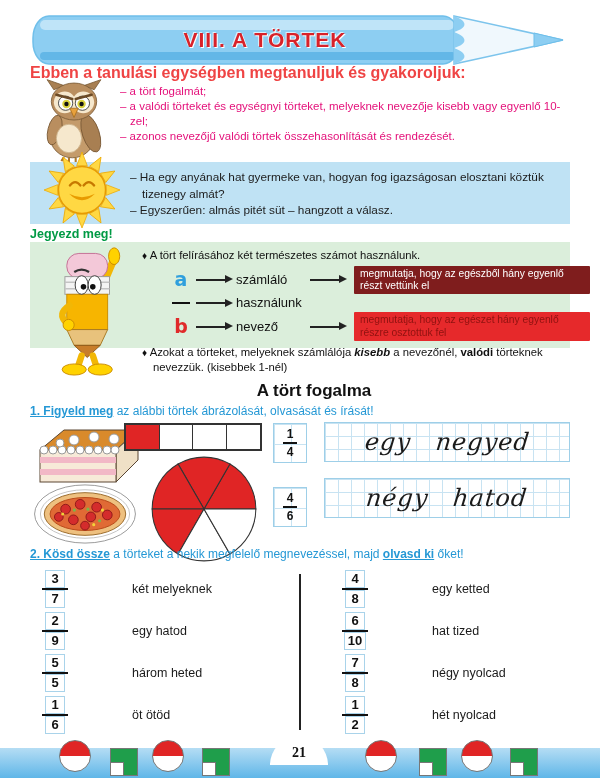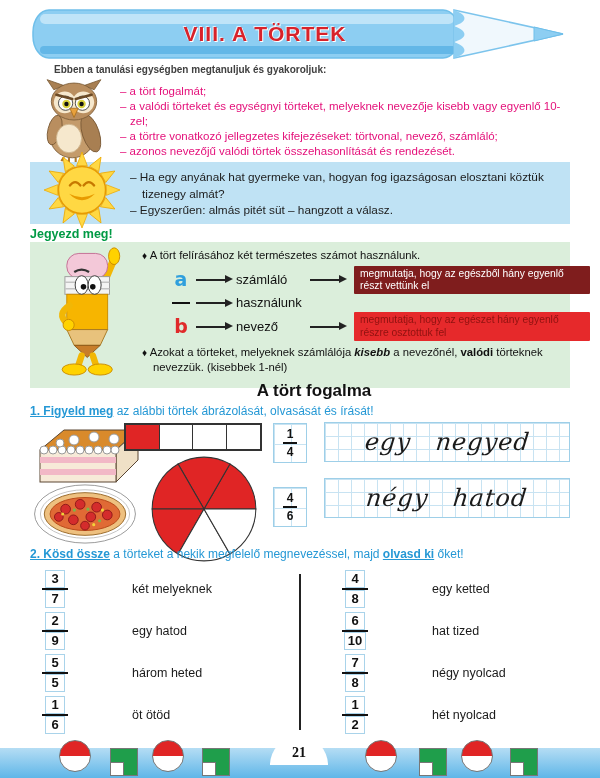--- a/index.html
+++ b/index.html
@@ -4,48 +4,48 @@
 <style>
   * { margin:0; padding:0; box-sizing:border-box; }
   html,body { background:#e9e9e9; }
   body { font-family:"Liberation Sans", sans-serif; }
   .page {
     position:relative; width:600px; height:778px; margin:0 auto;
     background:#ffffff; overflow:hidden;
   }
 
   
-  .banner { position:absolute; left:30px; top:6px; width:545px; height:56px; }
+  .banner { position:absolute; left:30px; top:12px; width:545px; height:56px; }
   .banner svg { position:absolute; inset:0; }
   .banner-title {
     position:absolute; left:70px; top:16px; width:330px; text-align:center;
     font-size:21px; font-weight:bold; letter-spacing:1px; color:#d8222a;
     text-shadow:1px 1px 0 #ffffff, -1px -1px 0 rgba(255,255,255,.7);
   }
 
   
   .intro-heading {
-    position:absolute; left:30px; top:64px; font-size:10px; font-weight:bold; color:#404040;margin-left:24px;
+    position:absolute; left:30px; top:64px; font-size:16px; font-weight:bold; color:#ef4444;
   }
   .owl { position:absolute; left:30px; top:78px; width:88px; height:84px; }
   .intro-list { position:absolute; left:120px; top:84px; width:455px; color:#e4107a; font-size:11.5px; line-height:1.3; }
   .intro-list div { padding-left:10px; text-indent:-10px; }
 
   
   .sun-box {
     position:absolute; left:30px; top:162px; width:540px; height:62px;
     background:#bfe2f4;
   }
   .sun-icon { position:absolute; left:14px; top:-10px; width:76px; height:76px; }
   .sun-text { position:absolute; left:100px; top:7px; width:430px; font-size:11.8px; color:#1c1c1c; line-height:1.4; }
   .sun-text div { padding-left:12px; text-indent:-12px; }
 
   
   .remember-label { position:absolute; left:30px; top:227px; font-size:12.5px; font-weight:bold; color:#009a44; }
-  .green-box { position:absolute; left:30px; top:242px; width:540px; height:146px; background:#dbeedb; }
+  .green-box { position:absolute; left:30px; top:242px; width:540px; height:106px; background:#dbeedb; }
   .mascot { position:absolute; left:8px; top:4px; width:104px; height:130px; }
   .gb-content { position:absolute; left:112px; top:4px; width:424px; font-size:11.3px; color:#111; line-height:1.25; }
   .gb-bullet { padding-left:11px; text-indent:-11px; margin-top:2px; }
   .gb-bullet .bi { font-style:italic; }
   .diamond { color:#111; font-size:10px; }
 
   .diagram { display:grid; grid-template-columns:26px 42px 72px 46px 236px; align-items:center; row-gap:1px; margin:3px 0 4px 26px; }
   .frac-letter { text-align:center; font-size:19px; font-weight:bold; line-height:1; font-family:"DejaVu Sans", sans-serif; }
   .letter-a { color:#2f9fdd; }
   .letter-b { color:#e02a2a; }
@@ -157,21 +157,20 @@
     <circle cx="41" cy="31" r="2.6" fill="#111"></circle>
     <circle cx="59" cy="31" r="2.6" fill="#111"></circle>
     <path d="M29,20 L48,25 M71,20 L52,25" stroke="#6b4a26" stroke-width="3" stroke-linecap="round" fill="none"></path>
     <polygon points="45,36 55,36 50,47" fill="#e8a13c" stroke="#a86f1e"></polygon>
     <path d="M38,94 l-3,5 M44,95 l0,5 M52,95 l0,5 M58,94 l3,5" stroke="#b07a2a" stroke-width="2.5" fill="none"></path>
   </svg>
 
   <div class="intro-list">
     <div>– a tört fogalmát;</div>
     <div>– a valódi törteket és egységnyi törteket, melyeknek nevezője kisebb vagy egyenlő 10-zel;</div>
-    <div>– a törtre vonatkozó jellegzetes kifejezéseket: törtvonal, nevező, számláló;</div>
     <div>– azonos nevezőjű valódi törtek összehasonlítását és rendezését.</div>
   </div>
 
   <div class="sun-box">
     <svg class="sun-icon" viewBox="0 0 100 100">
       <g>
         <polygon id="ray" points="50,0 43,18 57,18" fill="#ffd843" stroke="#eda900" stroke-width="1"></polygon>
         <use href="#ray" transform="rotate(30 50 50)"></use>
           <use href="#ray" transform="rotate(60 50 50)"></use>
         <use href="#ray" transform="rotate(90 50 50)"></use>

